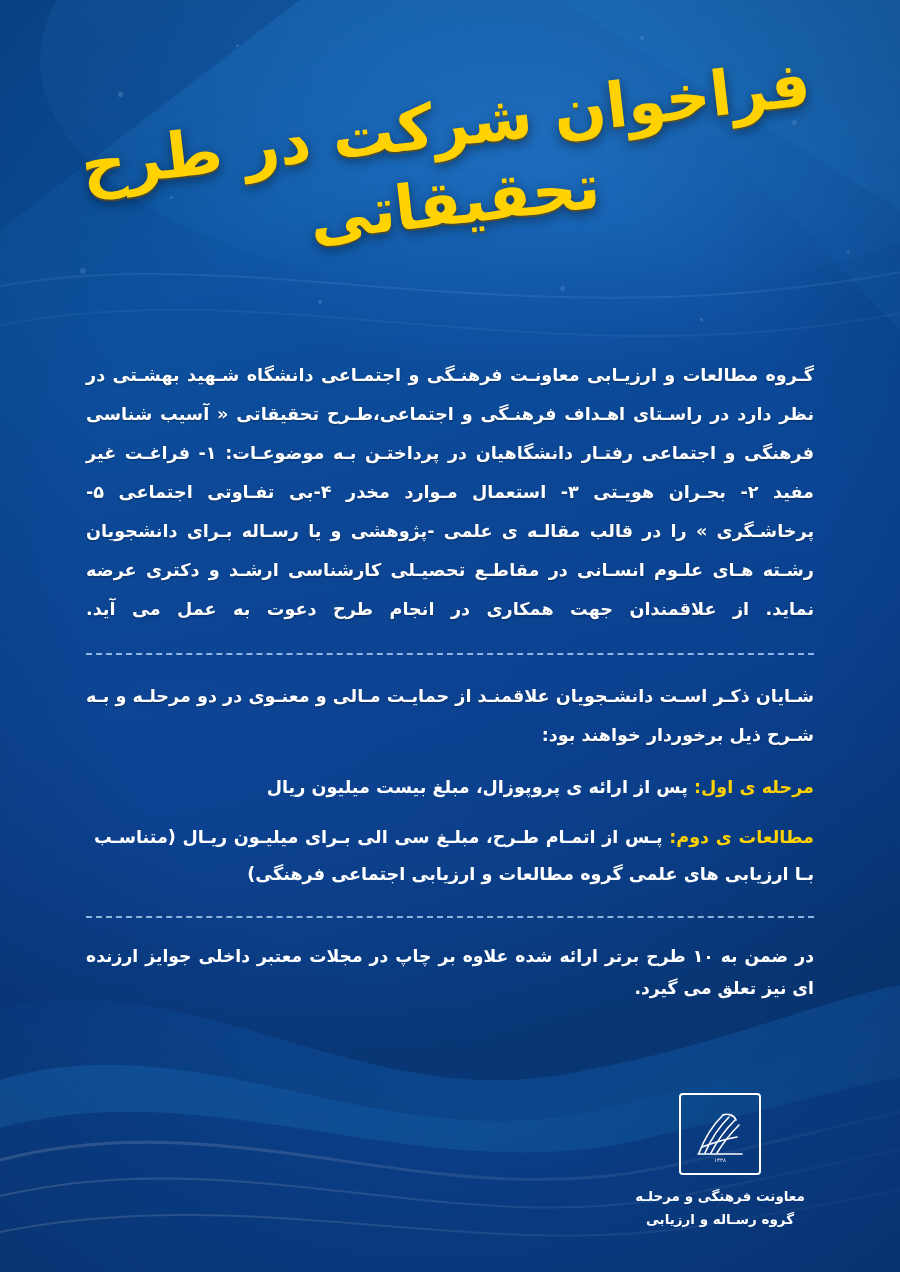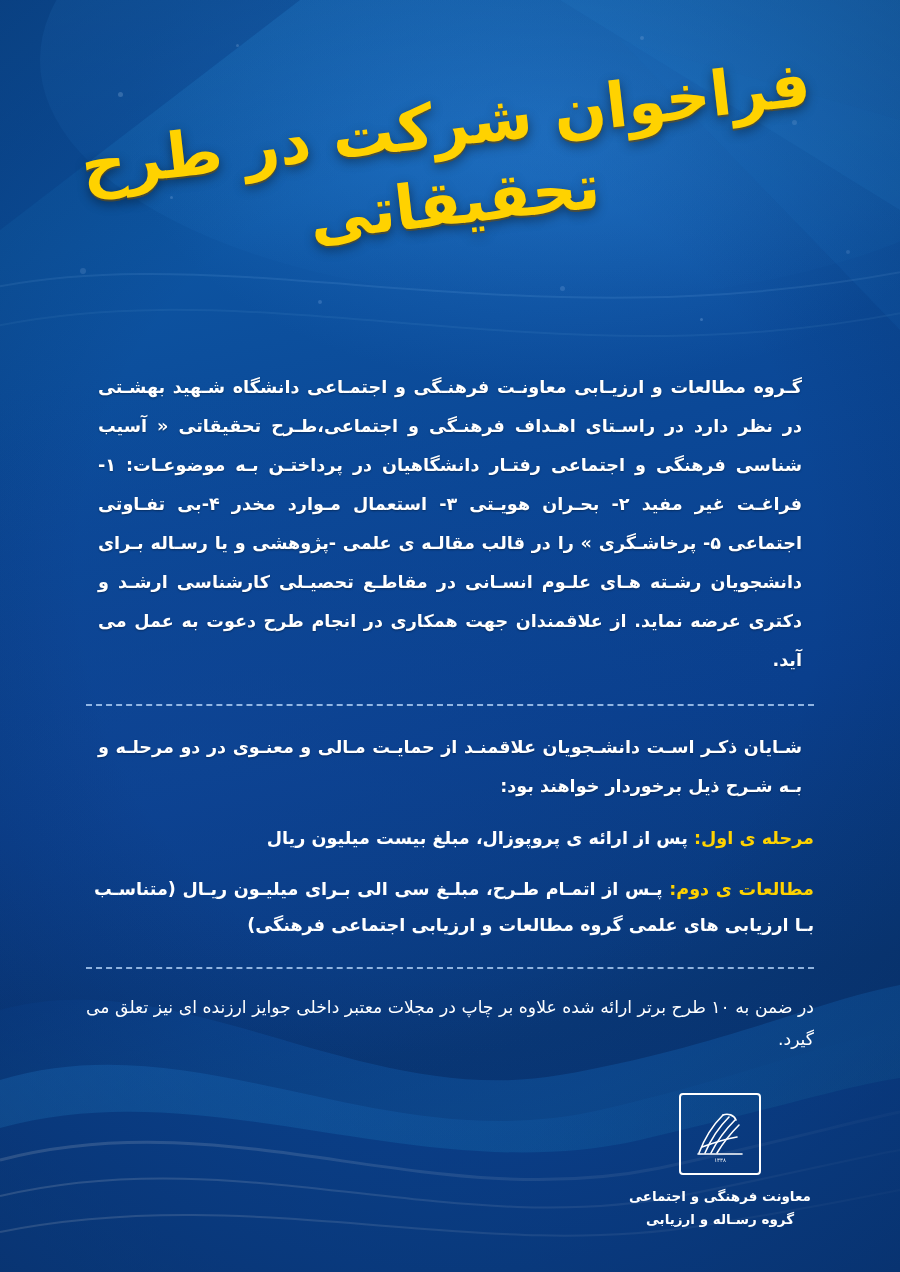--- a/index.html
+++ b/index.html
@@ -72,21 +72,21 @@
     right: 86px;
     left: 86px;
     text-align: justify;
     text-align-last: justify;
   }
   .para {
     font-size: 17.6px;
     line-height: 2.22;
     color: #ffffff;
     text-shadow: 0 1px 2px rgba(0,0,0,0.35);
-    margin: 12px;
+    margin: 0;
     font-weight: 600;
   }
   .para.last-right { text-align-last: right; }
 
   .divider {
     height: 0;
     border-top: 2px dashed rgba(190,220,255,0.75);
     margin: 24px 0 22px 0;
   }
 
@@ -98,21 +98,21 @@
     font-weight: 600;
     text-align: justify;
     text-align-last: right;
   }
   .stage-label { color: #ffd200; }
   .stage-text { color: #ffffff; }
 
   .final-note {
     font-size: 17.2px;
     line-height: 1.9;
-    font-weight: 400;
+    font-weight: 700;
     margin: 0;
     text-align: justify;
     text-align-last: right;
   }
 
   
   .footer {
     position: absolute;
     right: 60px;
     bottom: 42px;
@@ -229,17 +229,17 @@
           <path d="M16 50 C 22 36, 30 24, 40 14"></path>
           <path d="M22 50 C 28 38, 36 27, 46 17"></path>
           <path d="M28 50 C 34 40, 41 31, 50 22"></path>
           <path d="M9 51 H 53"></path>
           <path d="M34 12 C 39 10, 45 12, 47 17"></path>
           <path d="M13 44 C 24 40, 36 36, 48 34"></path>
         </g>
         <text x="31" y="59" font-size="5.4" fill="#ffffff" text-anchor="middle" font-family="DejaVu Sans, sans-serif">۱۳۳۸</text>
       </svg>
     </div>
-    <div class="footer-line">معاونت فرهنگی و اجتماعی</div>
+    <div class="footer-line">معاونت فرهنگی و مرحلـه</div>
     <div class="footer-line">گروه رسـاله و ارزیابی</div>
   </div>
 
 </div>
 
 </body></html>

